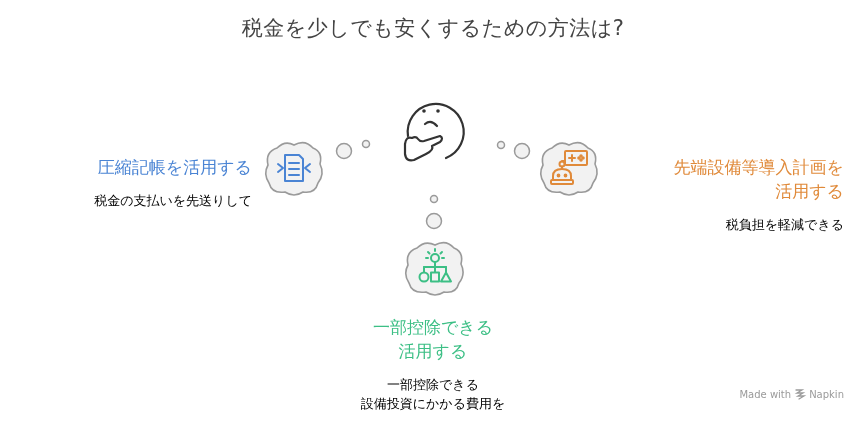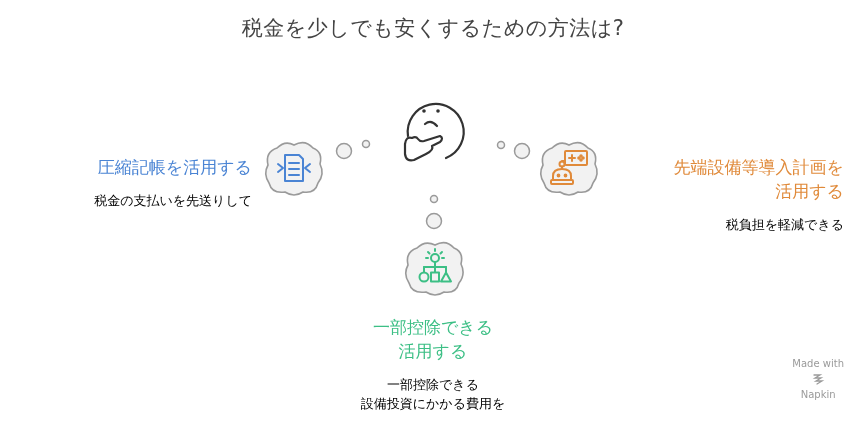--- a/index.html
+++ b/index.html
@@ -17,21 +17,21 @@
   .blue { color: #4a84d4; }
   .orange { color: #e08a3a; }
   .green { color: #3cbf85; }
   .left-block { left: 30px; width: 222px; top: 155px; text-align: right; }
   .left-block .heading { text-align: right; padding-left: 40px; }
   .right-block { left: 614px; width: 230px; top: 155px; text-align: right; }
   .bottom-block { left: 320px; width: 226px; top: 315px; text-align: center; }
   .gap { height: 12px; }
   .footer {
     right: 22px; bottom: 22px; font-size: 10px; color: #9a9a9a;
-    display: flex; align-items: center; gap: 4px; flex-direction: column;
+    display: flex; align-items: center; gap: 4px;
   }
   svg { overflow: visible; }
 </style>
 </head>
 <body>
 
 <div class="abs title">税金を少しでも安くするための方法は?</div>
 
 <svg class="abs" style="left:396px;top:96px" width="80" height="80">
   <path d="M 12 40 A 28 28 0 1 1 50 62" fill="none" stroke="#333" stroke-width="2.2" stroke-linecap="round"></path>

